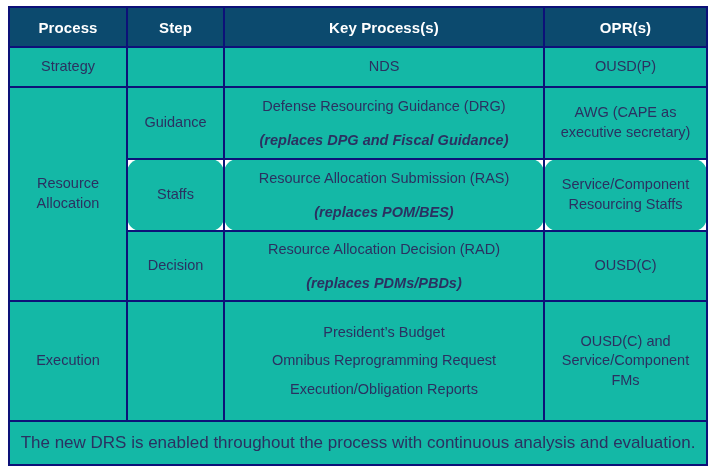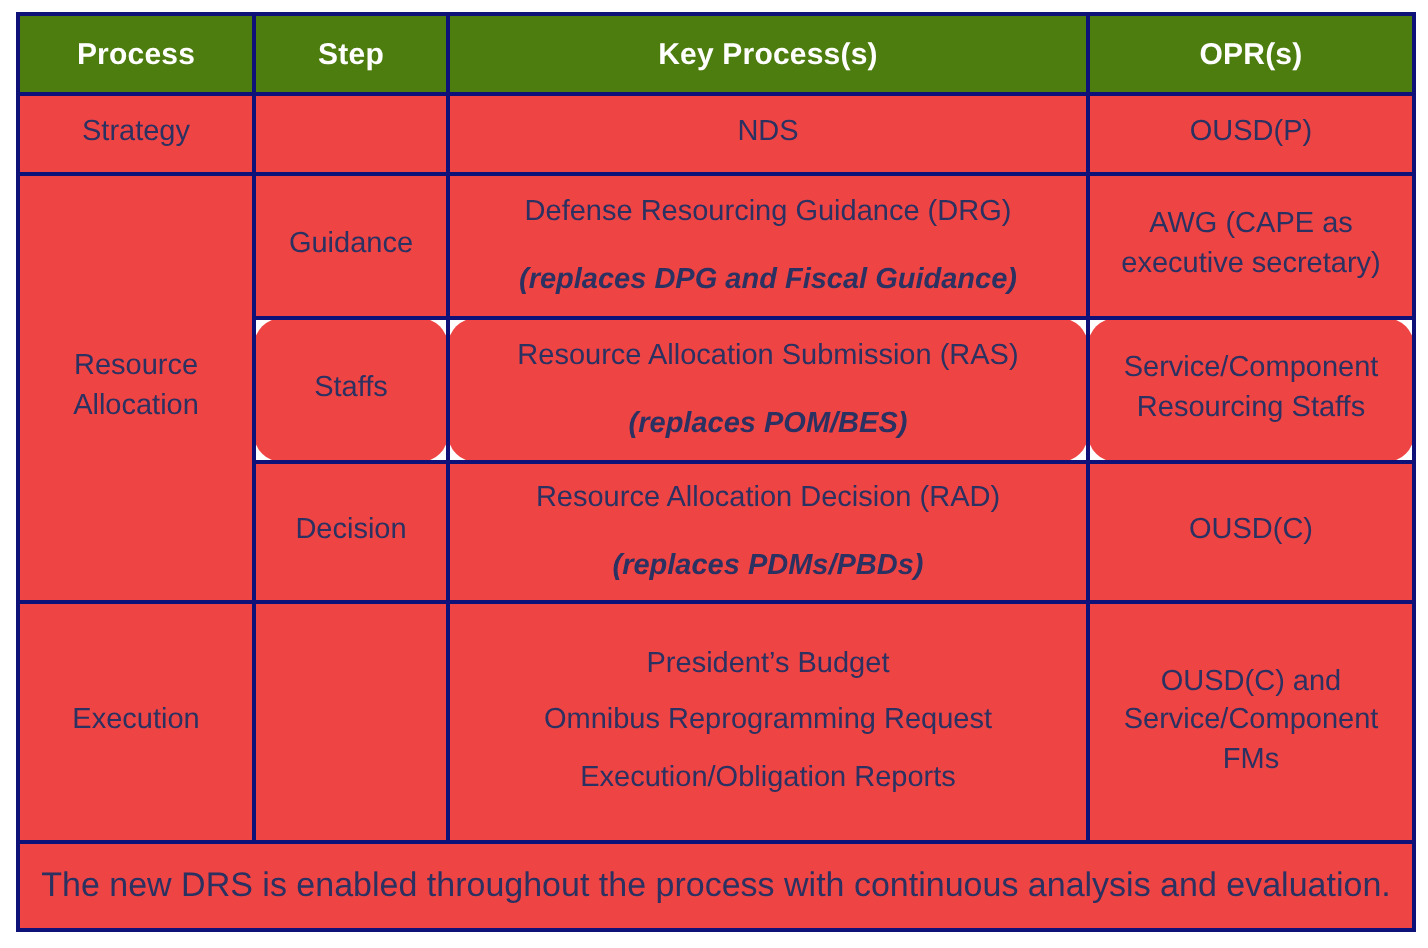--- a/index.html
+++ b/index.html
@@ -28,29 +28,29 @@
   }
   table.drs-table th,
   table.drs-table td {
     border: 2px solid #0D1178;
     text-align: center;
     vertical-align: middle;
     padding: 4px 6px;
     box-sizing: border-box;
   }
   thead th {
-    background: #4d7c0f;
+    background: #0c4a6e;
     color: #ffffff;
     font-weight: bold;
     font-size: 15px;
     height: 40px;
     letter-spacing: 0.1px;
   }
   tbody td {
-    background: #ef4444;
+    background: #14b8a6;
     color: #2B3161;
     font-size: 14.5px;
     line-height: 1.35;
   }
   .col-process { width: 118px; }
   .col-step    { width: 97px;  }
   .col-docs    { width: 320px; }
   .col-opr     { width: 163px; }
 
   .row-strategy td { height: 40px; }

